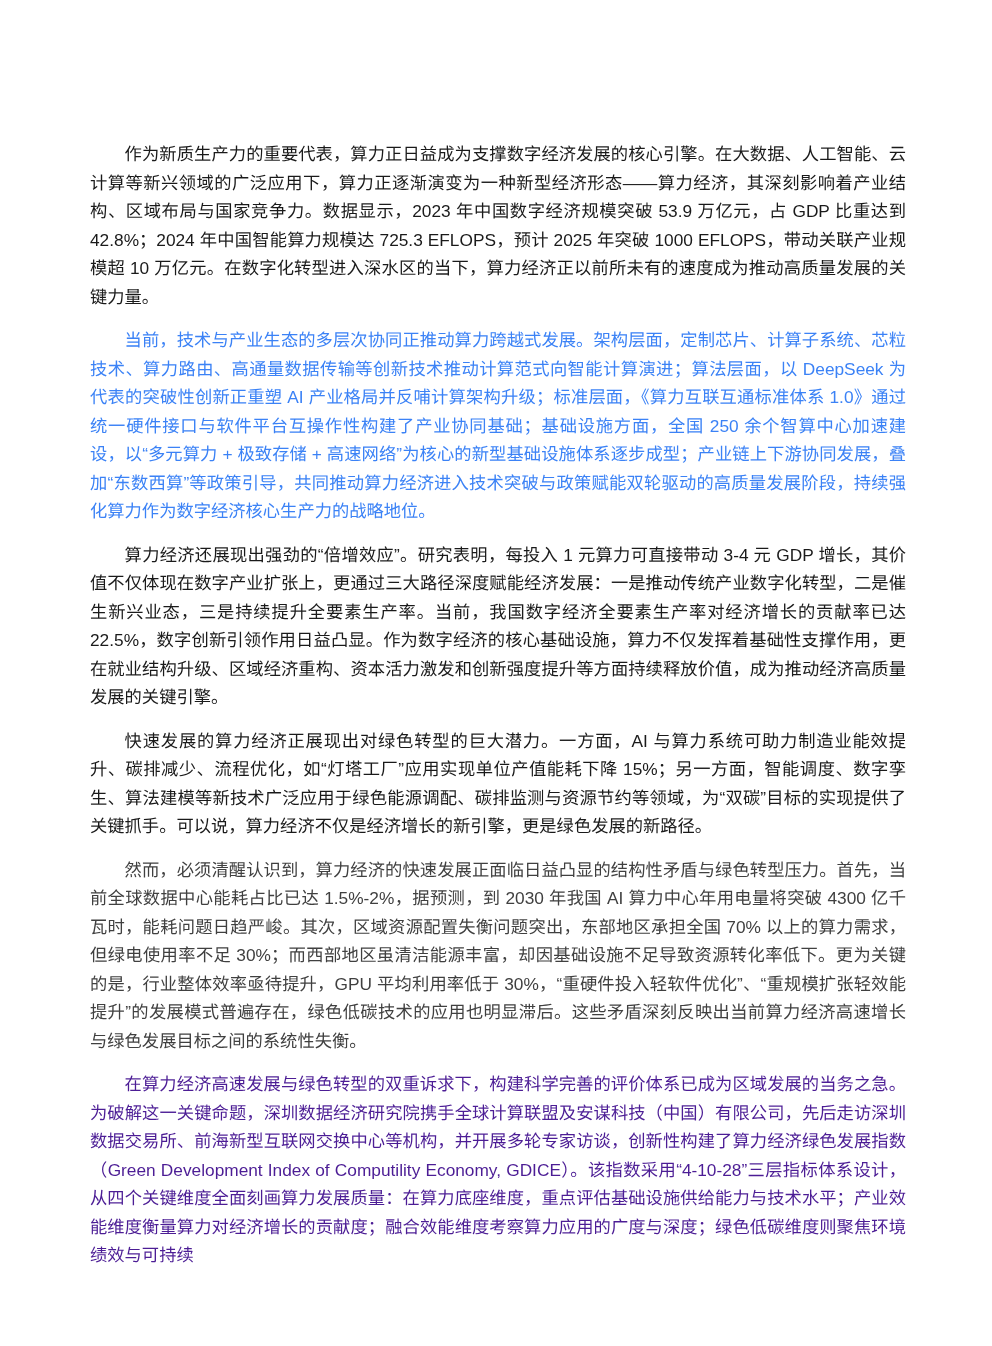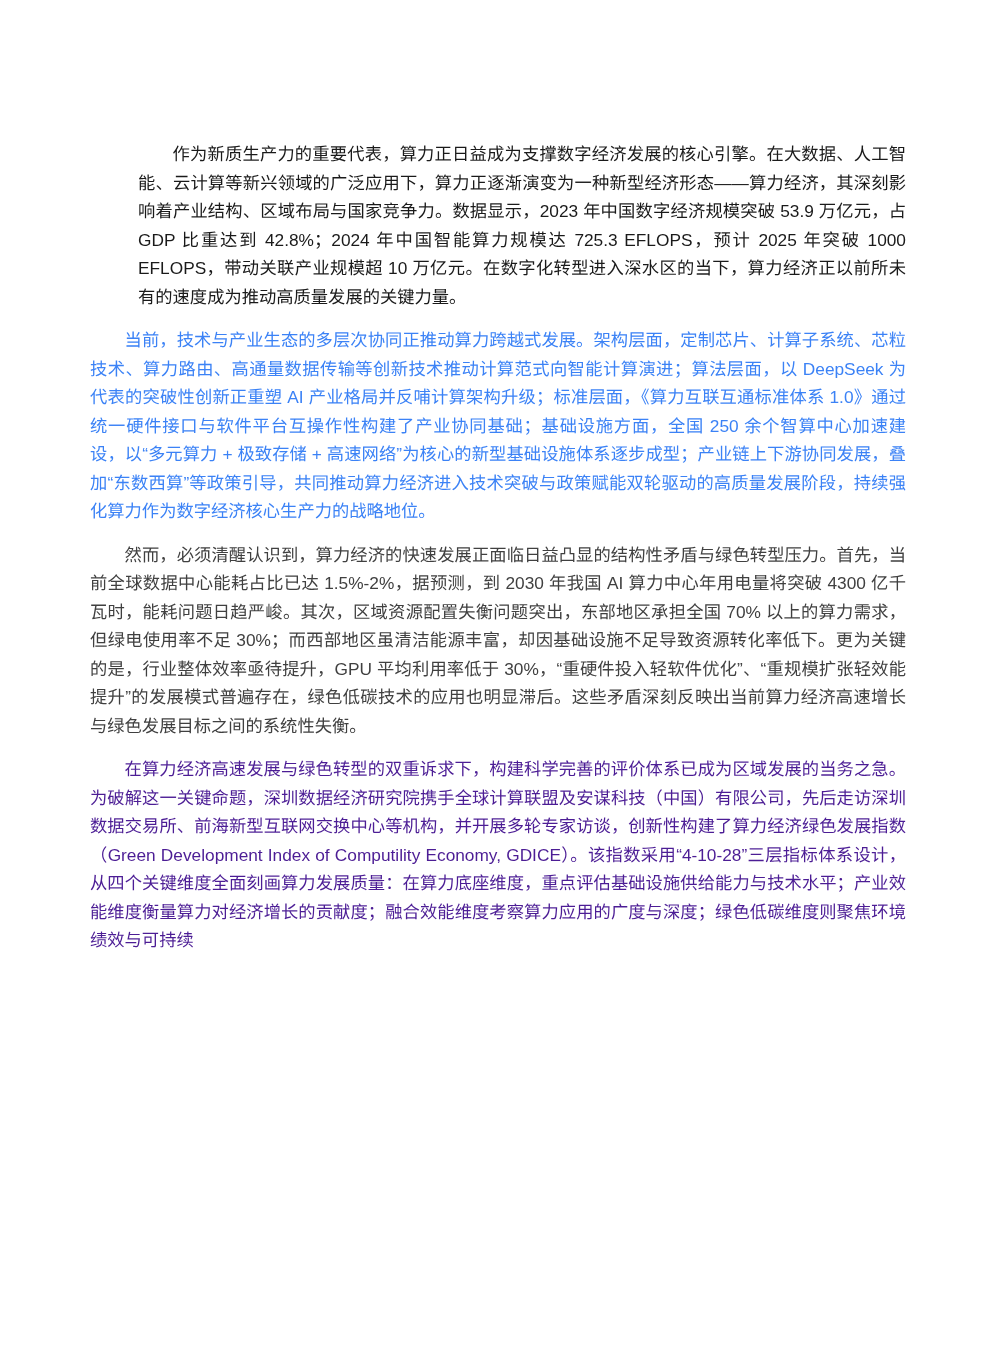--- a/index.html
+++ b/index.html
@@ -37,18 +37,20 @@
     margin: 0 0 15px 0;
     word-break: break-word;
   }
 </style>
 </head>
 <body>
 
 <div class="page">
 
   <div class="content">
-    <p style="color: rgb(26, 26, 26); margin-left: 48px;">作为新质生产力的重要代表，算力正日益成为支撑数字经济发展的核心引擎。在大数据、人工智能、云计算等新兴领域的广泛应用下，算力正逐渐演变为一种新型经济形态——算力经济，其深刻影响着产业结构、区域布局与国家竞争力。数据显示，2023 年中国数字经济规模突破 53.9 万亿元，占 GDP 比重达到 42.8%；2024 年中国智能算力规模达 725.3 EFLOPS，预计 2025 年突破 1000 EFLOPS，带动关联产业规模超 10 万亿元。在数字化转型进入深水区的当下，算力经济正以前所未有的速度成为推动高质量发展的关键力量。</p>
+    <p style="color: rgb(26, 26, 26);">作为新质生产力的重要代表，算力正日益成为支撑数字经济发展的核心引擎。在大数据、人工智能、云计算等新兴领域的广泛应用下，算力正逐渐演变为一种新型经济形态——算力经济，其深刻影响着产业结构、区域布局与国家竞争力。数据显示，2023 年中国数字经济规模突破 53.9 万亿元，占 GDP 比重达到 42.8%；2024 年中国智能算力规模达 725.3 EFLOPS，预计 2025 年突破 1000 EFLOPS，带动关联产业规模超 10 万亿元。在数字化转型进入深水区的当下，算力经济正以前所未有的速度成为推动高质量发展的关键力量。</p>
     <p style="color: #3b82f6;">当前，技术与产业生态的多层次协同正推动算力跨越式发展。架构层面，定制芯片、计算子系统、芯粒技术、算力路由、高通量数据传输等创新技术推动计算范式向智能计算演进；算法层面，以 DeepSeek 为代表的突破性创新正重塑 AI 产业格局并反哺计算架构升级；标准层面，《算力互联互通标准体系 1.0》通过统一硬件接口与软件平台互操作性构建了产业协同基础；基础设施方面，全国 250 余个智算中心加速建设，以“多元算力 + 极致存储 + 高速网络”为核心的新型基础设施体系逐步成型；产业链上下游协同发展，叠加“东数西算”等政策引导，共同推动算力经济进入技术突破与政策赋能双轮驱动的高质量发展阶段，持续强化算力作为数字经济核心生产力的战略地位。</p>
+    <p style="color: rgb(26, 26, 26);">算力经济还展现出强劲的“倍增效应”。研究表明，每投入 1 元算力可直接带动 3-4 元 GDP 增长，其价值不仅体现在数字产业扩张上，更通过三大路径深度赋能经济发展：一是推动传统产业数字化转型，二是催生新兴业态，三是持续提升全要素生产率。当前，我国数字经济全要素生产率对经济增长的贡献率已达 22.5%，数字创新引领作用日益凸显。作为数字经济的核心基础设施，算力不仅发挥着基础性支撑作用，更在就业结构升级、区域经济重构、资本活力激发和创新强度提升等方面持续释放价值，成为推动经济高质量发展的关键引擎。</p>
+    <p style="color: rgb(26, 26, 26);">快速发展的算力经济正展现出对绿色转型的巨大潜力。一方面，AI 与算力系统可助力制造业能效提升、碳排减少、流程优化，如“灯塔工厂”应用实现单位产值能耗下降 15%；另一方面，智能调度、数字孪生、算法建模等新技术广泛应用于绿色能源调配、碳排监测与资源节约等领域，为“双碳”目标的实现提供了关键抓手。可以说，算力经济不仅是经济增长的新引擎，更是绿色发展的新路径。</p>
     <p style="color: #404040;">然而，必须清醒认识到，算力经济的快速发展正面临日益凸显的结构性矛盾与绿色转型压力。首先，当前全球数据中心能耗占比已达 1.5%-2%，据预测，到 2030 年我国 AI 算力中心年用电量将突破 4300 亿千瓦时，能耗问题日趋严峻。其次，区域资源配置失衡问题突出，东部地区承担全国 70% 以上的算力需求，但绿电使用率不足 30%；而西部地区虽清洁能源丰富，却因基础设施不足导致资源转化率低下。更为关键的是，行业整体效率亟待提升，GPU 平均利用率低于 30%，“重硬件投入轻软件优化”、“重规模扩张轻效能提升”的发展模式普遍存在，绿色低碳技术的应用也明显滞后。这些矛盾深刻反映出当前算力经济高速增长与绿色发展目标之间的系统性失衡。</p>
     <p style="color: #4c1d95;">在算力经济高速发展与绿色转型的双重诉求下，构建科学完善的评价体系已成为区域发展的当务之急。为破解这一关键命题，深圳数据经济研究院携手全球计算联盟及安谋科技（中国）有限公司，先后走访深圳数据交易所、前海新型互联网交换中心等机构，并开展多轮专家访谈，创新性构建了算力经济绿色发展指数（Green Development Index of Computility Economy, GDICE）。该指数采用“4-10-28”三层指标体系设计，从四个关键维度全面刻画算力发展质量：在算力底座维度，重点评估基础设施供给能力与技术水平；产业效能维度衡量算力对经济增长的贡献度；融合效能维度考察算力应用的广度与深度；绿色低碳维度则聚焦环境绩效与可持续</p>
   </div>
 </div>
 
 </body></html>

